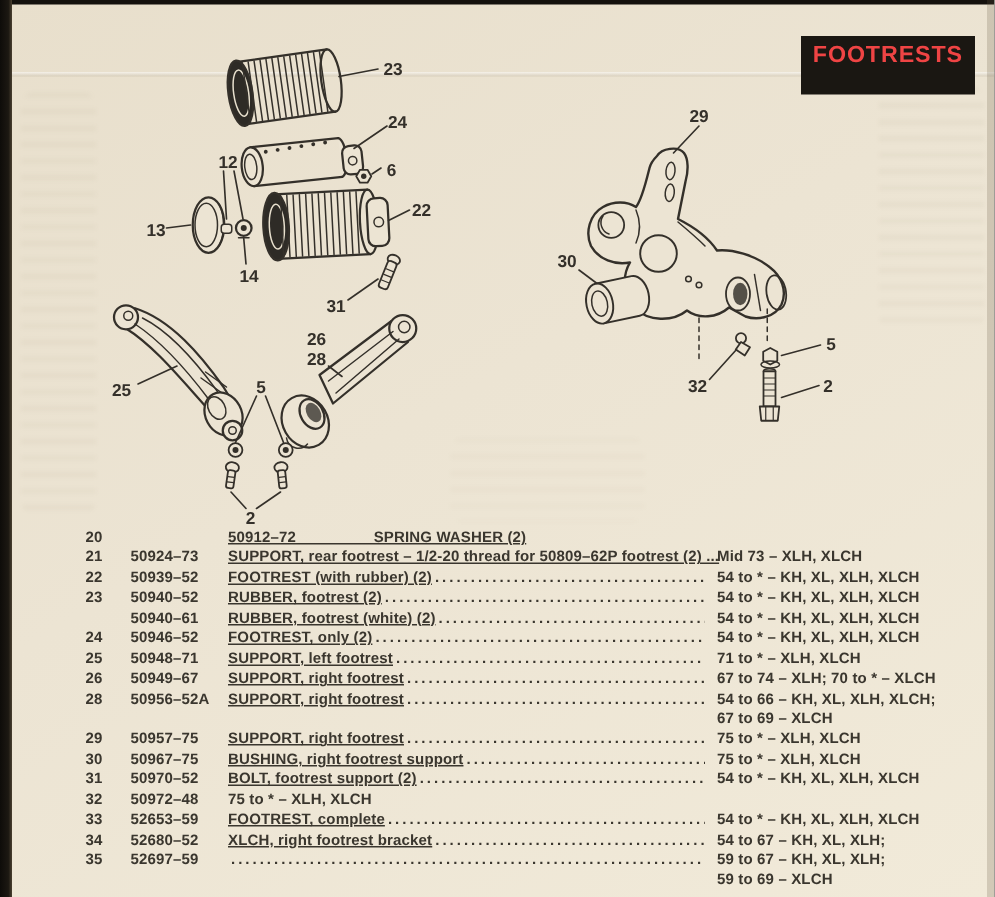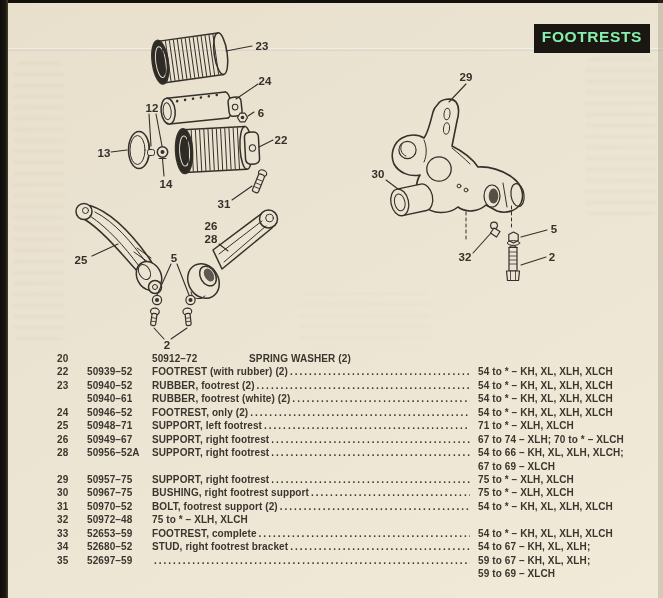--- a/index.html
+++ b/index.html
@@ -10,31 +10,31 @@
   .edge-left{position:absolute;top:0;left:0;bottom:0;width:8px;
              background:linear-gradient(90deg,#0e0c09 0%,#1c1812 70%,#4a4030 100%);z-index:6;}
   .edge-right{position:absolute;top:0;right:0;bottom:0;width:5px;background:rgba(100,88,64,.22);z-index:6;}
   .crease{position:absolute;top:48px;left:8px;right:0;height:3px;
           background:linear-gradient(180deg,rgba(255,255,255,.55),rgba(110,95,70,.14));z-index:1;}
   .ghost{position:absolute;filter:blur(1.4px);opacity:.5;border-radius:8px;z-index:0;
          background:repeating-linear-gradient(180deg,rgba(150,135,105,.14) 0 3px,transparent 3px 11px);}
   .ghost-a{left:14px;top:62px;width:50px;height:280px;}
   .ghost-b{left:586px;top:58px;width:70px;height:160px;}
   .ghost-c{left:300px;top:292px;width:130px;height:56px;opacity:.3;}
-  .banner{position:absolute;top:24px;right:13px;background:#1a1712;color:#86efac;
-          padding:4px 8px 7px;font-size:15.5px;font-weight:700;letter-spacing:.6px;z-index:5;}
+  .banner{position:absolute;top:24px;right:13px;background:#1a1712;color:#ef4444;
+          padding:4px 8px 17px;font-size:15.5px;font-weight:700;letter-spacing:.6px;z-index:5;}
   .diagram{position:absolute;left:0;top:0;width:663px;height:352px;z-index:2;}
   .diagram text{font-family:"Liberation Sans",sans-serif;font-size:11.5px;font-weight:700;fill:#34302a;}
   .ptable{position:absolute;left:0;top:352px;right:0;z-index:3;}
   .trow{display:flex;height:13.45px;line-height:13.45px;font-size:10px;font-weight:700;
         color:#3a362e;letter-spacing:.1px;padding-left:39px;}
   .c-item{margin-left:18px;width:30px;position:relative;flex:0 0 auto;}
   .c-part{width:65px;flex:0 0 auto;}
   .c-desc{flex:1 1 auto;display:flex;min-width:0;margin-right:8px;}
-  .desc-text{white-space:pre;}
+  .desc-text{white-space:pre;text-decoration:underline;}
   .leader{flex:1 1 auto;overflow:hidden;white-space:nowrap;letter-spacing:2px;margin-left:2px;}
   .leader::after{content:"..........................................................................................";}
   .c-fit{width:185px;flex:0 0 auto;white-space:pre;}
   .trow.cont .c-fit{padding-left:6px;}
 </style>
 </head>
 <body>
 
 <div class="stage">
   <div class="ghost ghost-a"></div>
@@ -244,20 +244,28 @@
   <div class="ptable">
       <div class="trow">
         <span class="c-item">20</span>
         <span class="c-part"></span>
         <span class="c-desc">
           <span class="desc-text">50912–72                  SPRING WASHER (2)</span>
         </span>
         <span class="c-fit"></span>
       </div>
       <div class="trow">
+        <span class="c-item">21</span>
+        <span class="c-part">50924–73</span>
+        <span class="c-desc">
+          <span class="desc-text">SUPPORT, rear footrest – 1/2-20 thread for 50809–62P footrest (2) ...</span>
+        </span>
+        <span class="c-fit">Mid 73 – XLH, XLCH</span>
+      </div>
+      <div class="trow">
         <span class="c-item">22</span>
         <span class="c-part">50939–52</span>
         <span class="c-desc">
           <span class="desc-text">FOOTREST (with rubber) (2)</span>
           <span class="leader"></span>
         </span>
         <span class="c-fit">54 to * – KH, XL, XLH, XLCH</span>
       </div>
       <div class="trow">
         <span class="c-item">23</span>
@@ -359,21 +367,21 @@
         <span class="c-desc">
           <span class="desc-text">FOOTREST, complete</span>
           <span class="leader"></span>
         </span>
         <span class="c-fit">54 to * – KH, XL, XLH, XLCH</span>
       </div>
       <div class="trow">
         <span class="c-item">34</span>
         <span class="c-part">52680–52</span>
         <span class="c-desc">
-          <span class="desc-text">STUD, right footrest bracket</span>
+          <span class="desc-text">XLCH, right footrest bracket</span>
           <span class="leader"></span>
         </span>
         <span class="c-fit">54 to 67 – KH, XL, XLH;</span>
       </div>
       <div class="trow">
         <span class="c-item">35</span>
         <span class="c-part">52697–59</span>
         <span class="c-desc">
           <span class="leader"></span>
         </span>

